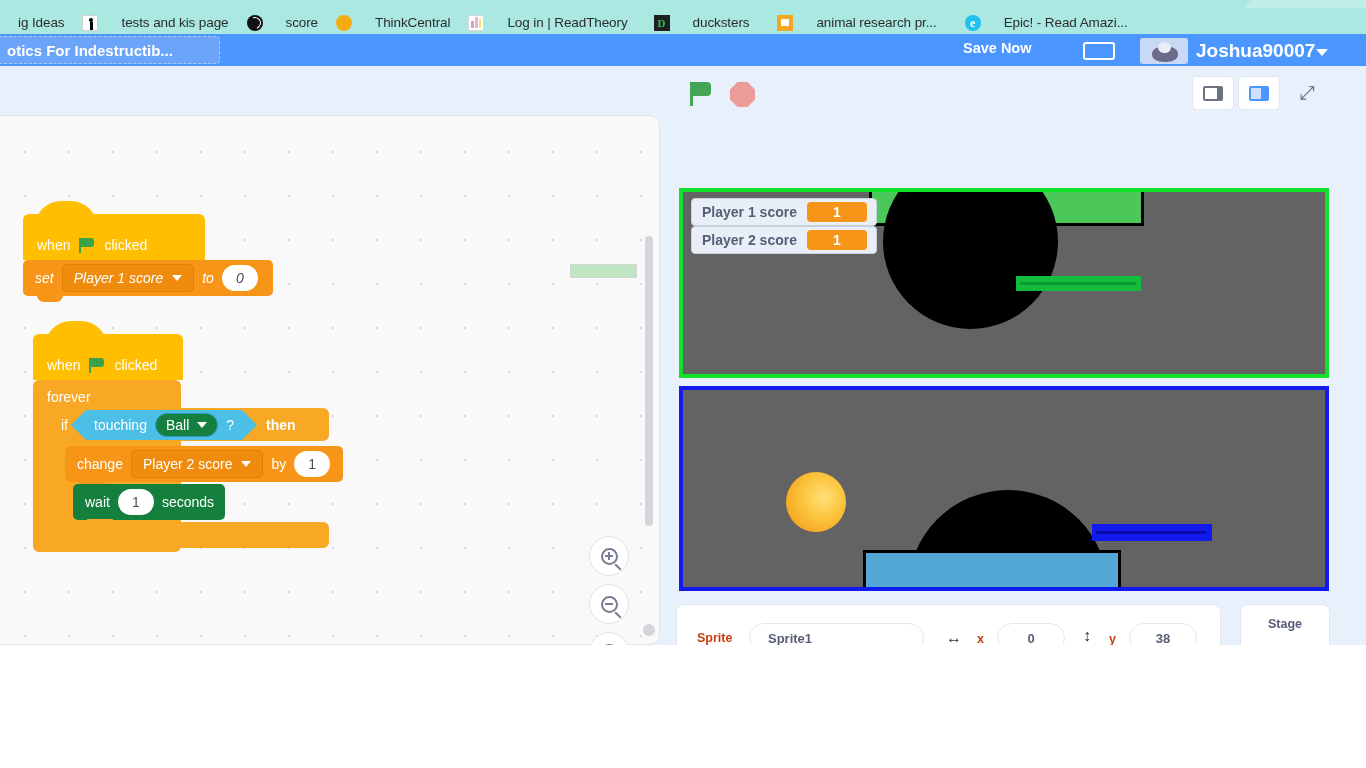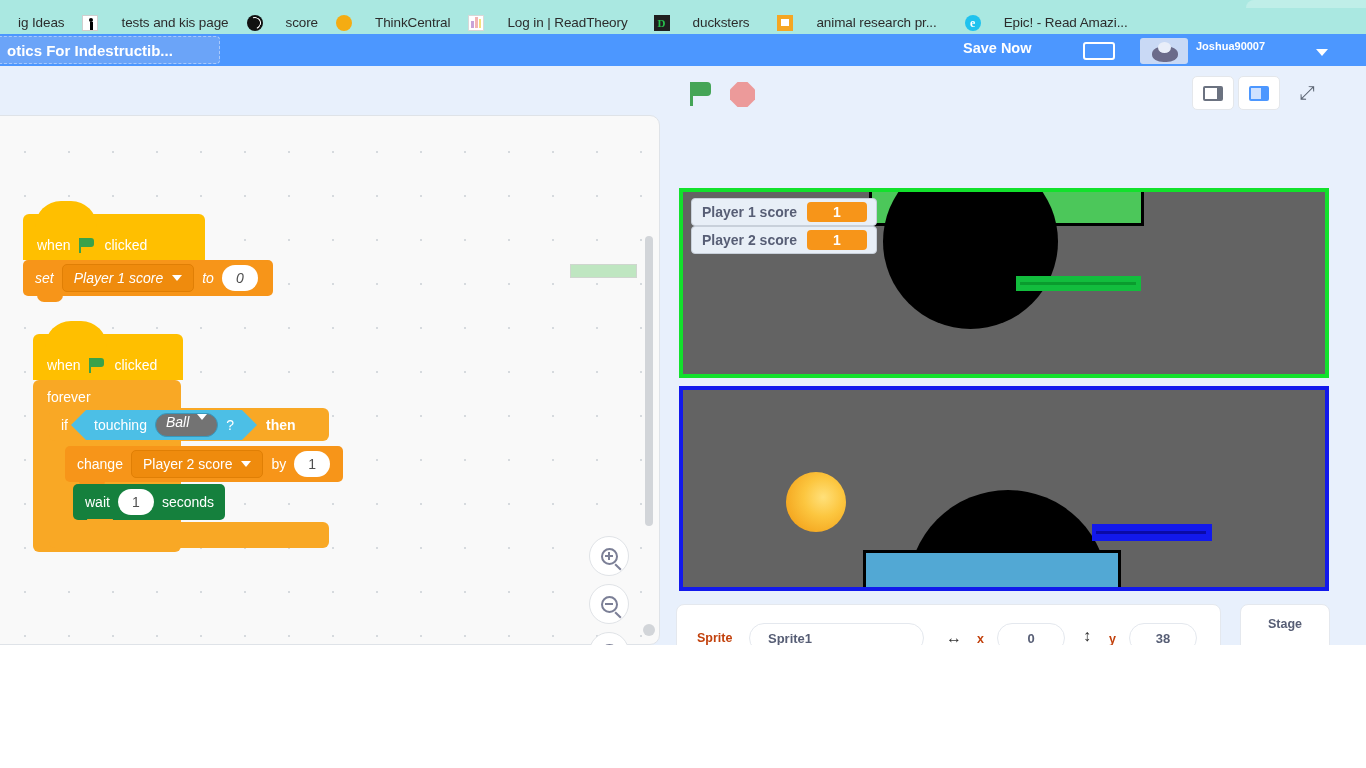--- a/index.html
+++ b/index.html
@@ -74,21 +74,21 @@
      color:#fff; }
   #save-now{ position:absolute; left:963px; top:6px; color:#fff; font-size:14.5px; font-weight:bold;}
   #mailbox-icon{ position:absolute; left:1083px; top:8px; width:32px; height:18px;
      border:2px solid #fff; border-radius:3px; }
   #user-avatar{ position:absolute; left:1140px; top:4px; width:48px; height:26px;
      background:#c9d9f5; border-radius:3px; overflow:hidden; }
   #user-avatar::before{ content:""; position:absolute; left:12px; top:8px; width:26px;height:16px;
      background:#6b6b8a; border-radius:50% 50% 45% 45%; }
   #user-avatar::after{ content:""; position:absolute; left:18px; top:4px; width:13px;height:11px;
      background:#e9eef9; border-radius:50%; }
-  #username{ position:absolute; left:1196px; top:6px; color:#fff; font-size:11px; font-weight:bold;}
+  #username{ position:absolute; left:1196px; top:6px; color:#fff; font-size:19px; font-weight:bold;}
   #user-caret{ position:absolute; left:1316px; top:15px; width:0;height:0;
      border-left:6px solid transparent;border-right:6px solid transparent;border-top:7px solid #fff;}
 
   
   #scratch-app{
     position:absolute; left:0; top:66px; width:1366px; height:579px;
     background:#e8f0fc;
   }
 
   
@@ -143,22 +143,22 @@
   .c-label{ padding:9px 0 0 14px; font-size:14px; color:#fff; }
 
   .bool-hex{ background:#4cbfe6; color:#fff; height:30px; display:flex; align-items:center;
      gap:8px; padding:0 8px; position:relative; margin:0 18px; font-size:14px;}
   .bool-hex::before{ content:""; position:absolute; left:-15px; top:0; width:0;height:0;
      border-top:15px solid transparent;border-bottom:15px solid transparent;
      border-right:15px solid #4cbfe6; }
   .bool-hex::after{ content:""; position:absolute; right:-15px; top:0; width:0;height:0;
      border-top:15px solid transparent;border-bottom:15px solid transparent;
      border-left:15px solid #4cbfe6; }
-  .dd-blue{ background:#737373; border:1px solid #3599c0; border-radius:14px; height:24px;
-     display:flex; gap:8px; padding:0 10px; color:#fff;font-style:italic; }
+  .dd-blue{ background:#15803d; border:1px solid #3599c0; border-radius:14px; height:24px;
+     display:flex; align-items:center; gap:8px; padding:0 10px; color:#fff; }
 
   .loop-arrow{ position:absolute; right:18px; bottom:5px; color:#fff; font-size:17px;
      transform:scaleX(-1); }
 
   
   .zoom-btn{ position:absolute; width:40px; height:40px; border-radius:50%; background:#fff;
      border:1px solid #e0e3e7; display:flex; align-items:center; justify-content:center; }
   .mag{ position:relative; width:17px; height:17px; border:2px solid #7b7f96; border-radius:50%; }
   .mag::after{ content:""; position:absolute; right:-6px; bottom:-5px; width:8px;height:2px;
      background:#7b7f96; transform:rotate(45deg); }

